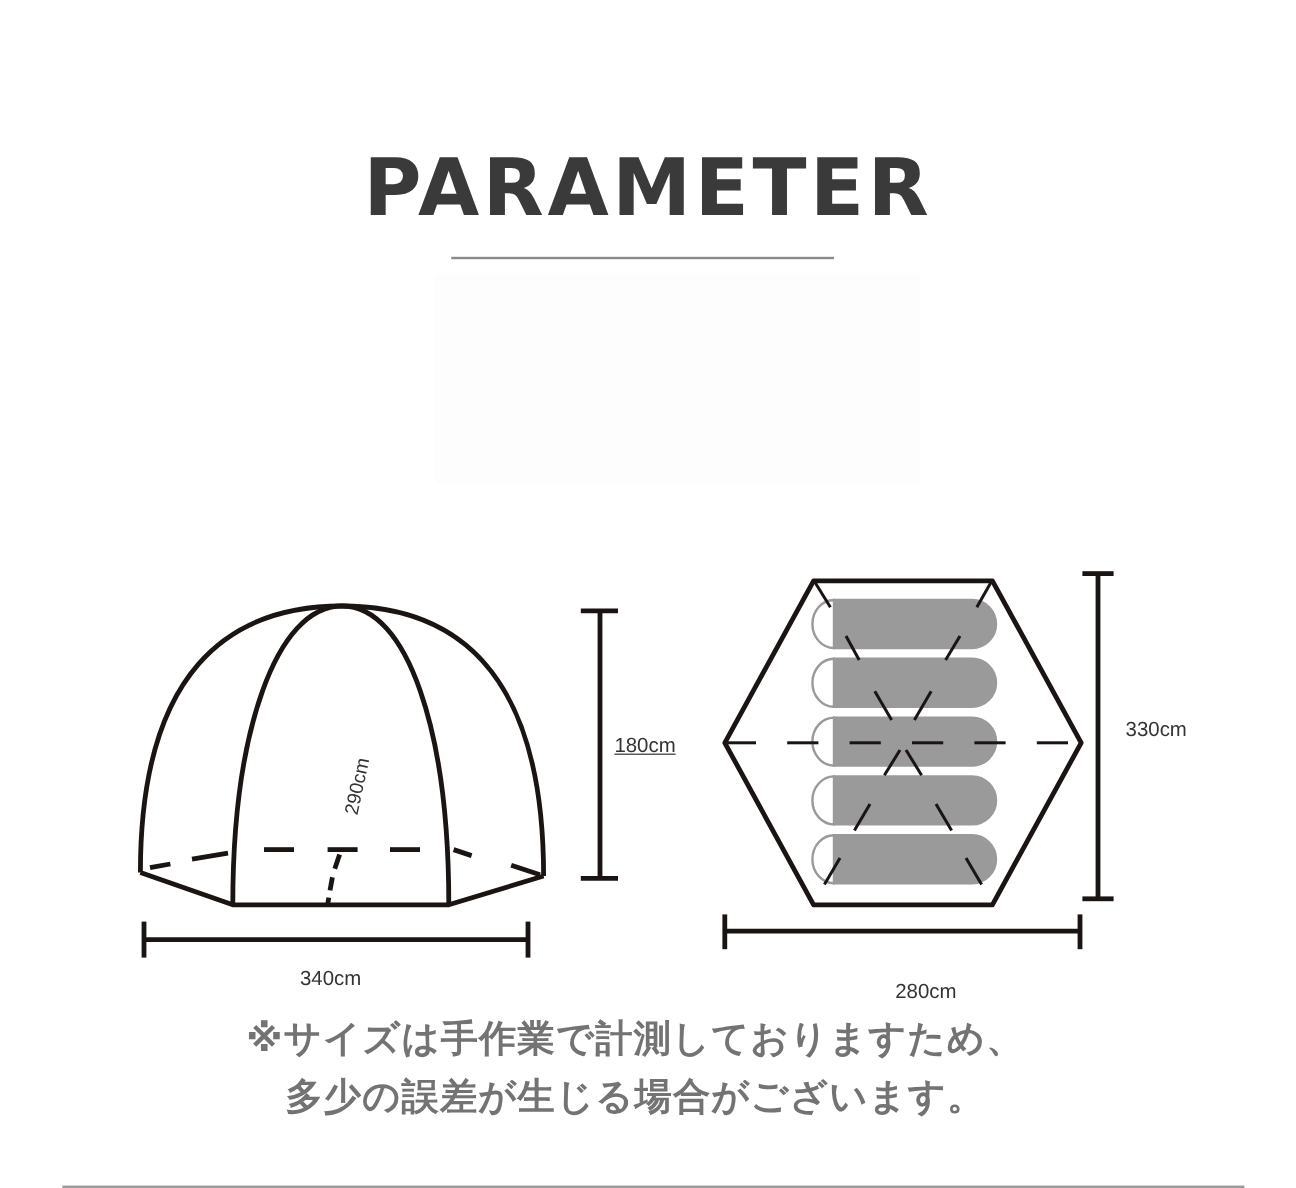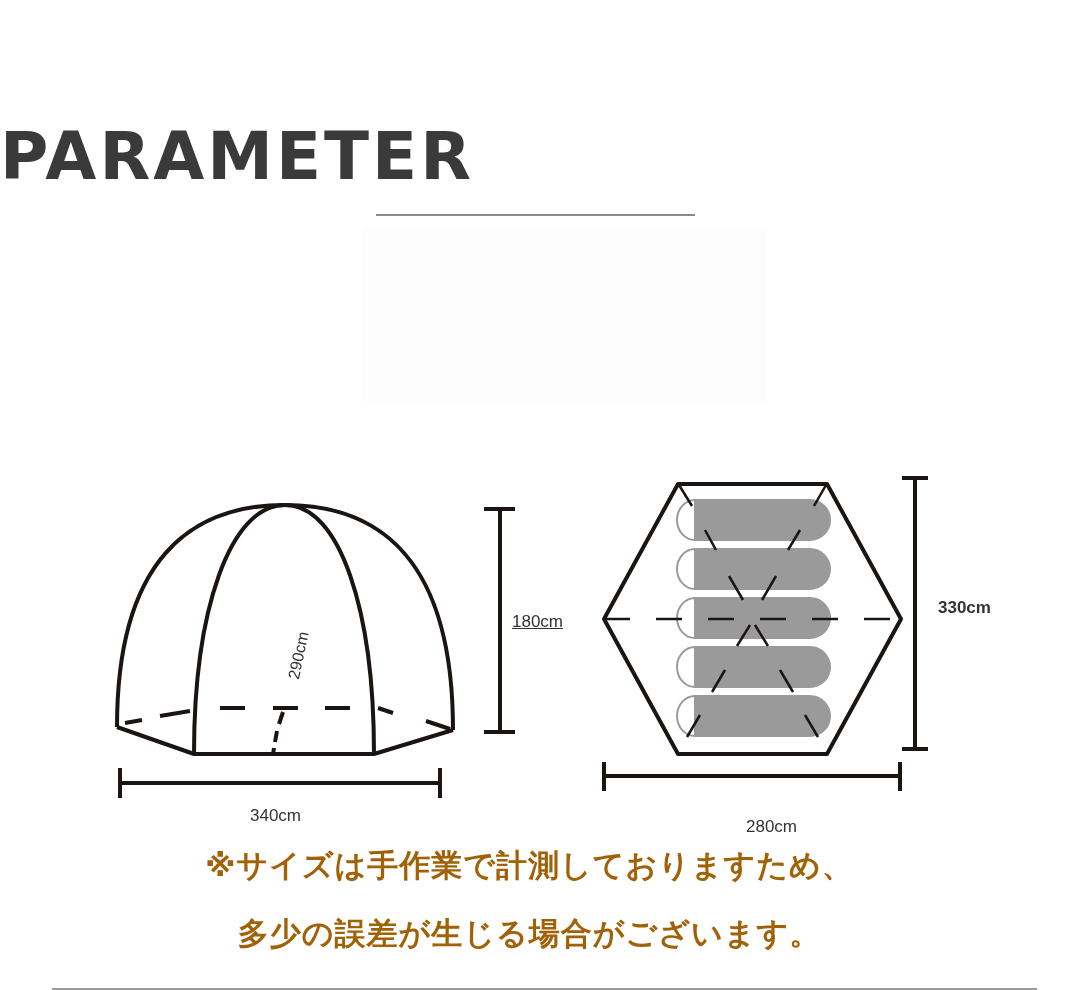--- a/index.html
+++ b/index.html
@@ -1,28 +1,28 @@
 <!DOCTYPE html>
 <html><head>
 <meta charset="utf-8">
 <style>
   html, body { margin: 0; padding: 0; background: #ffffff; }
   body { width: 1080px; height: 990px; position: relative; overflow: hidden; font-family: "Liberation Sans", sans-serif; }
   .title {
-    position: absolute; left: 0; top: 118px; width: 1080px; 
+    position: absolute; left: 0; top: 118px; width: 1080px; text-align: center;
     font-family: "DejaVu Sans", sans-serif; font-weight: bold; font-size: 66px;
     letter-spacing: 3px; color: #3a3a3a;
   }
   .title-rule { position: absolute; left: 376px; top: 214px; width: 319px; height: 2px; background: #8a8a8a; }
   .blank-box { position: absolute; left: 362px; top: 228px; width: 405px; height: 175px; background: #fdfdfd; border-radius: 4px; }
   svg.diagram { position: absolute; left: 0; top: 0; }
   .dim-label { position: absolute; font-family: "Liberation Sans", sans-serif; font-size: 17px; color: #333; }
   .note {
     position: absolute; left: 0; width: 1059px; text-align: center;
-    font-family: "DejaVu Sans", sans-serif; font-weight: bold; font-size: 31px; color: #a16207; letter-spacing: 1px;
+    font-family: "DejaVu Sans", sans-serif; font-weight: bold; font-size: 31px; color: #737373; letter-spacing: 1px;
   }
   .bottom-rule { position: absolute; left: 52px; top: 988px; width: 985px; height: 2px; background: #9a9a9a; }
 </style>
 </head>
 <body>
 
 <div class="title">PARAMETER</div>
 <div class="title-rule"></div>
 <div class="blank-box"></div>
 
@@ -112,18 +112,18 @@
       <line x1="902" y1="478" x2="928" y2="478"></line>
       <line x1="902" y1="749" x2="928" y2="749"></line>
     </g>
   </g>
 </svg>
 
 <div class="dim-label" style="left:285px; top:677px; transform: rotate(-78deg); transform-origin: left top; font-size:16px;">290cm</div>
 <div class="dim-label" style="left:250px; top:806px;">340cm</div>
 <div class="dim-label" style="left:512px; top:612px;text-decoration:underline;">180cm</div>
 <div class="dim-label" style="left:746px; top:817px;">280cm</div>
-<div class="dim-label" style="left:938px; top:598px;font-weight:bold;">330cm</div>
+<div class="dim-label" style="left:938px; top:598px;">330cm</div>
 
 <div class="note" style="top:845px;">※サイズは手作業で計測しておりますため、</div>
-<div class="note" style="top:913px;">多少の誤差が生じる場合がございます。</div>
+<div class="note" style="top:893px;">多少の誤差が生じる場合がございます。</div>
 
 <div class="bottom-rule"></div>
 
 </body></html>

